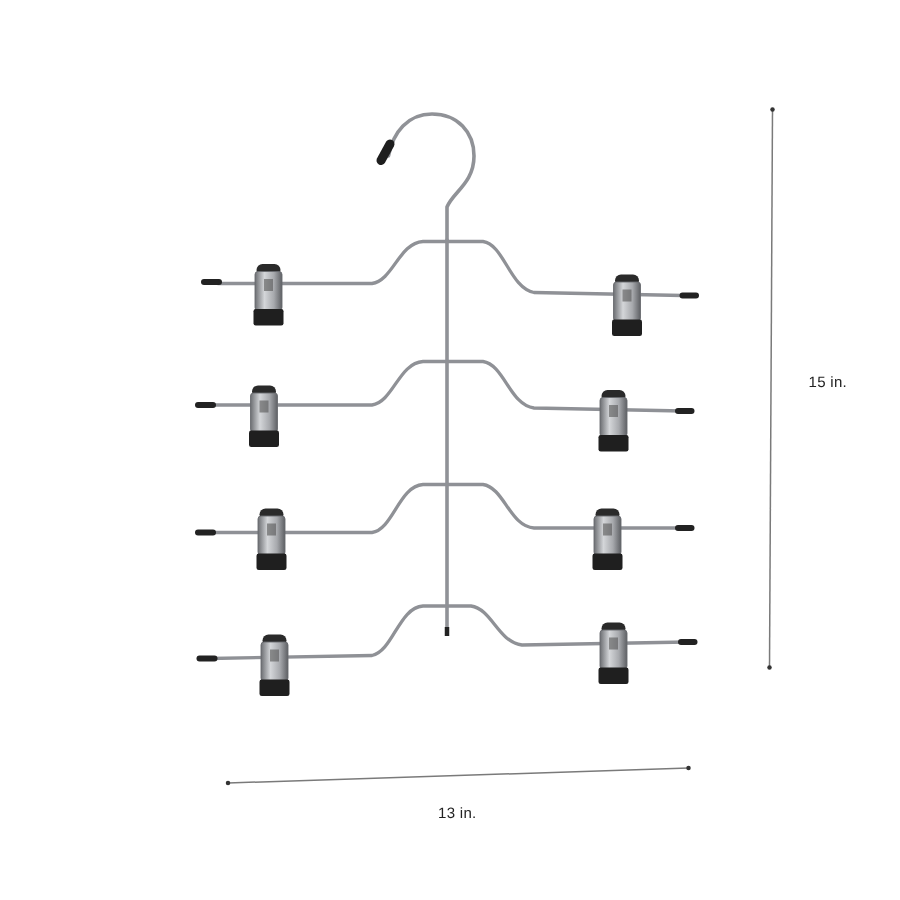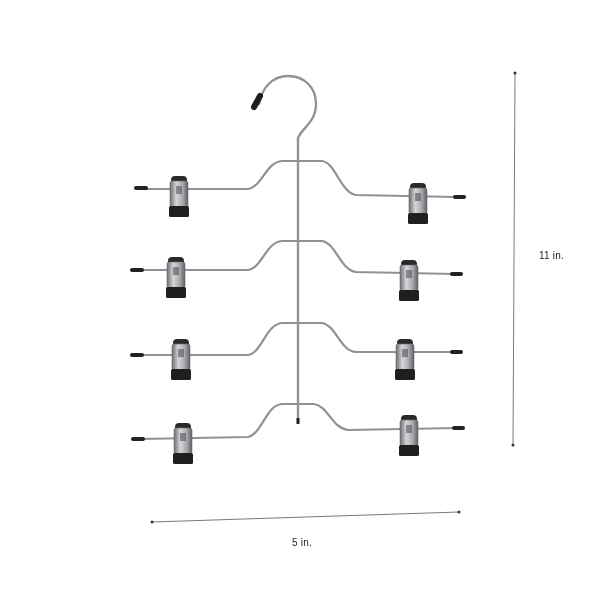--- a/index.html
+++ b/index.html
@@ -70,15 +70,15 @@
       <line x1="152" y1="522" x2="459" y2="512"></line>
     </g>
     <g fill="#333">
       <circle cx="515" cy="73" r="1.5"></circle>
         <circle cx="513" cy="445" r="1.5"></circle>
       <circle cx="152" cy="522" r="1.5"></circle>
         <circle cx="459" cy="512" r="1.5"></circle>
     </g>
   </svg>
 
-  <div class="dim-label height-label">11 in.</div>
-  <div class="dim-label width-label">5 in.</div>
+  <div class="dim-label height-label">15 in.</div>
+  <div class="dim-label width-label">13 in.</div>
 </div>
 
 </body></html>

